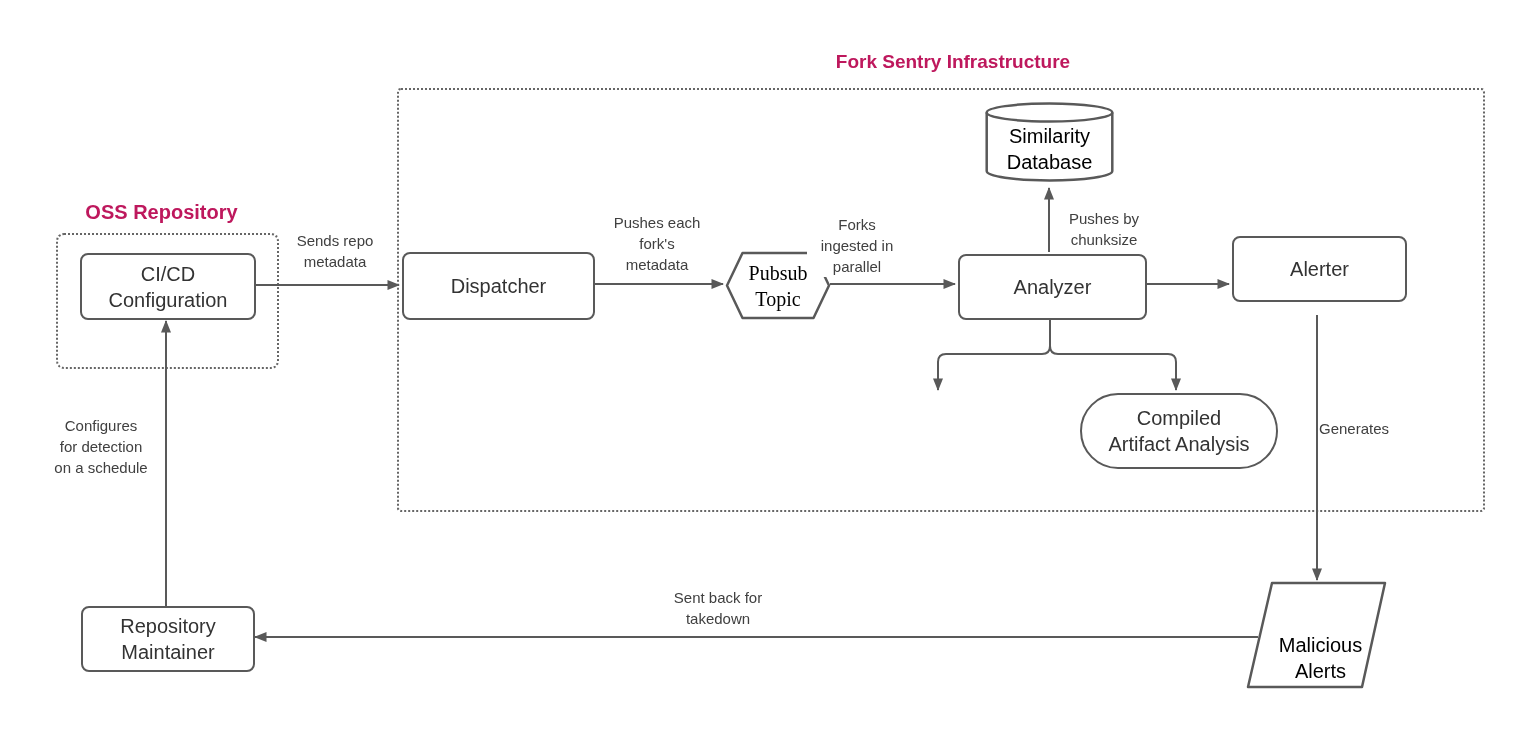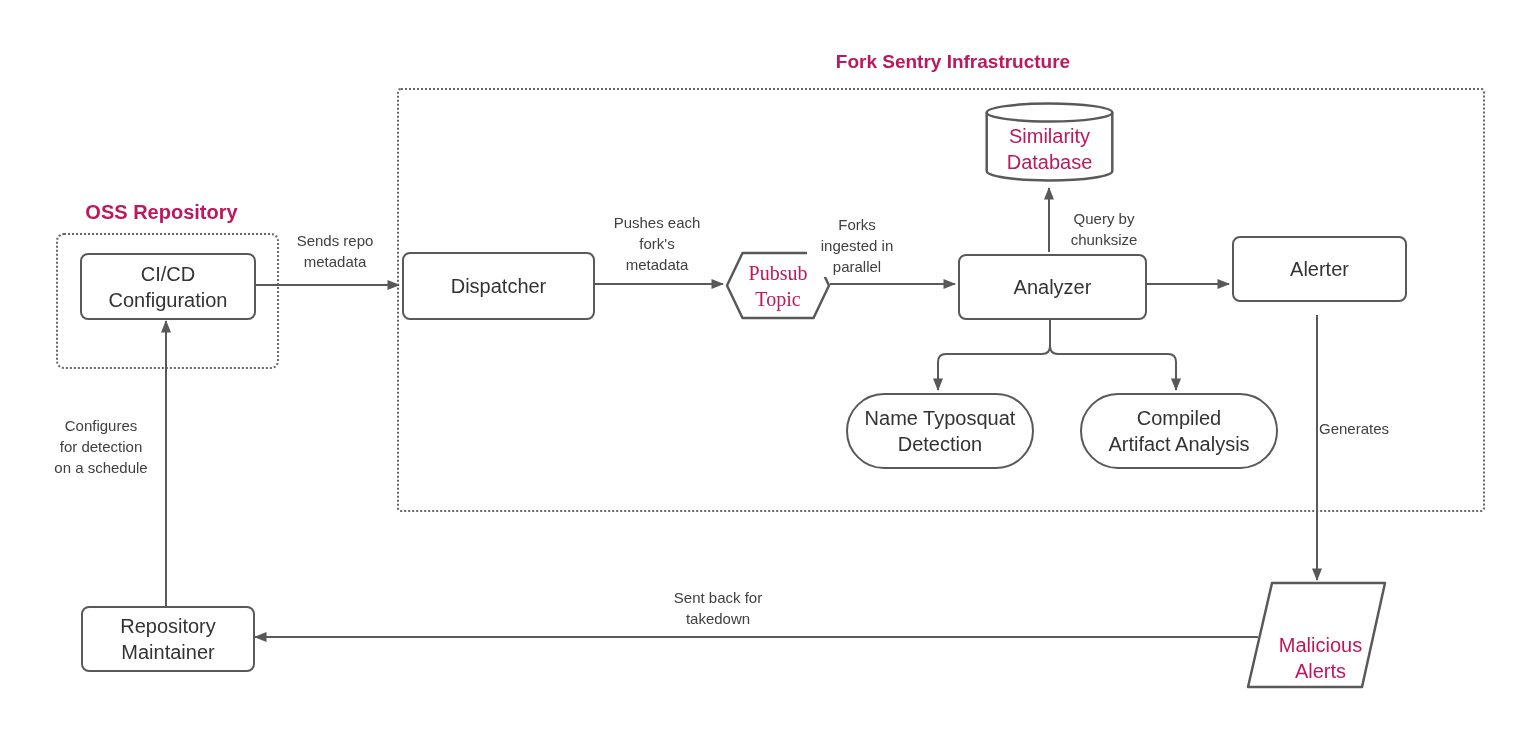--- a/index.html
+++ b/index.html
@@ -5,21 +5,21 @@
   html,body{margin:0;padding:0;background:#ffffff;}
   body{font-family:"Liberation Sans", sans-serif;color:#333333;}
   .canvas{position:relative;width:1521px;height:729px;background:#ffffff;overflow:hidden;}
   .dotted-group{position:absolute;border:2px dotted #666666;border-radius:4px;background:transparent;}
   .group-title{position:absolute;font-weight:bold;font-size:19px;text-align:center;white-space:pre-line;color:#be185d;}
   .node{position:absolute;background:#ffffff;border:2.5px solid #595959;border-radius:8px;
         display:flex;align-items:center;justify-content:center;text-align:center;
         font-size:20px;line-height:26px;white-space:pre-line;color:#333333;}
   .stadium{border-radius:38px;}
   .shape-wrap{position:absolute;display:flex;align-items:center;justify-content:center;
-        text-align:center;font-size:20px;line-height:26px;white-space:pre-line;color:#be185d;}
+        text-align:center;font-size:20px;line-height:26px;white-space:pre-line;color:#000000;}
   .shape-wrap svg{position:absolute;left:0;top:0;}
   .shape-wrap .lbl{position:relative;z-index:2;}
   .edge-label{position:absolute;font-size:15px;line-height:21px;text-align:center;
         white-space:pre-line;color:#404040;background:#ffffff;}
   svg.connectors{position:absolute;left:0;top:0;pointer-events:none;}
 </style>
 </head>
 <body>
 
 <div class="canvas">
@@ -77,24 +77,20 @@
 
   <div class="shape-wrap" style="left:985px;top:102px;width:129px;height:81px;">
     <svg width="129" height="81" viewBox="0 0 129 81">
       <path d="M1.7,10.5 L1.7,69 A62.8,9.5 0 0 0 127.3,69 L127.3,10.5" fill="#ffffff" stroke="#595959" stroke-width="2.5"></path>
       <ellipse cx="64.5" cy="10.5" rx="62.8" ry="9" fill="#ffffff" stroke="#595959" stroke-width="2.5"></ellipse>
     </svg>
     <span class="lbl" style="padding-top:12px;">Similarity
 Database</span>
   </div>
 
-  <div class="node stadium" style="left:846px;top:393px;width:184px;height:72px;">
-    <span class="lbl">Name Typosquat
-Detection</span>
-  </div>
 
   <div class="node stadium" style="left:1080px;top:393px;width:194px;height:72px;">
     <span class="lbl">Compiled
 Artifact Analysis</span>
   </div>
 
   <div class="shape-wrap" style="left:1246px;top:581px;width:141px;height:108px;">
     <svg width="141" height="108" viewBox="0 0 141 108">
       <polygon points="26,2 139,2 116,106 2,106" fill="#ffffff" stroke="#595959" stroke-width="2.5" stroke-linejoin="round"></polygon>
     </svg>
@@ -111,21 +107,21 @@
 metadata</div>
 
   <div class="edge-label" style="left:600px;top:212px;width:114px;">Pushes each
 fork's
 metadata</div>
 
   <div class="edge-label" style="left:807px;top:214px;width:100px;">Forks
 ingested in
 parallel</div>
 
-  <div class="edge-label" style="left:1054px;top:208px;width:100px;">Query by
+  <div class="edge-label" style="left:1054px;top:208px;width:100px;">Pushes by
 chunksize</div>
 
   <div class="edge-label" style="left:1319px;top:418px;width:100px;text-align:left;">Generates</div>
 
   <div class="edge-label" style="left:658px;top:587px;width:120px;">Sent back for
 takedown</div>
 
   <div class="edge-label" style="left:41px;top:415px;width:120px;">Configures
 for detection
 on a schedule</div>

